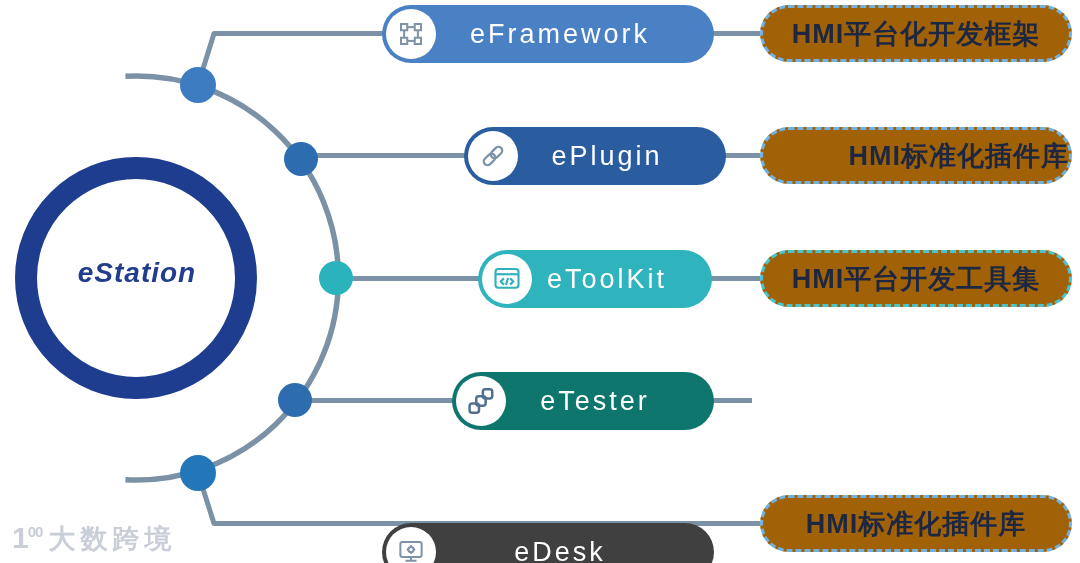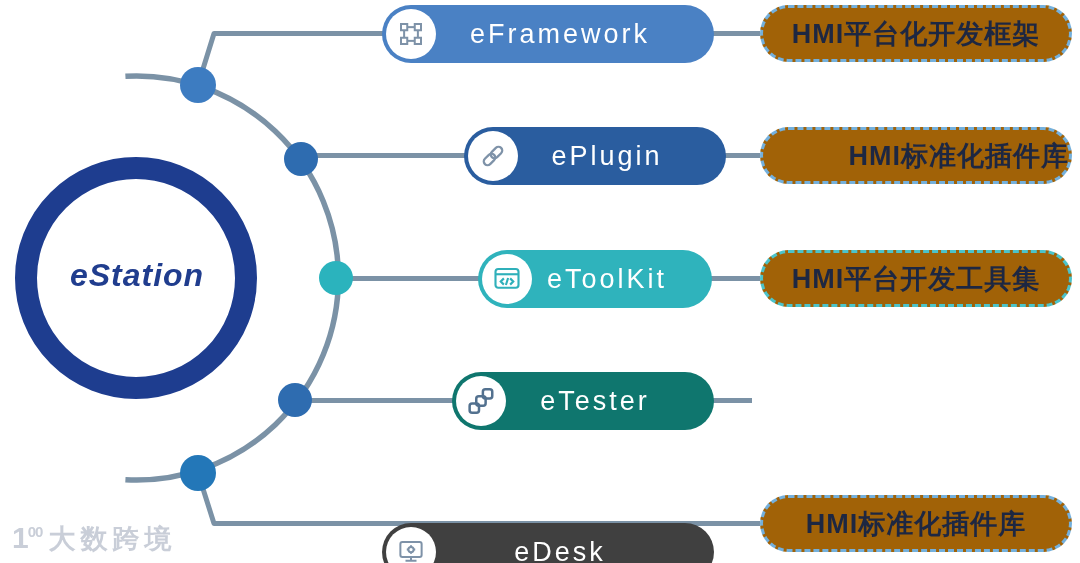--- a/index.html
+++ b/index.html
@@ -5,21 +5,21 @@
   html,body{margin:0;padding:0;background:#ffffff;}
   .canvas{
     position:relative;width:1080px;height:563px;background:#ffffff;
     overflow:hidden;font-family:"Liberation Sans",sans-serif;
   }
   .wires{position:absolute;left:0;top:0;z-index:0;}
 
   
   .center-title{
     position:absolute;left:26px;top:257px;width:222px;text-align:center;
-    font-size:32px;font-weight:bold;font-style:italic;color:#203d8e;
+    font-size:28px;font-weight:bold;font-style:italic;color:#203d8e;
     letter-spacing:1px;z-index:2;
   }
 
   
   .pill{
     position:absolute;height:58px;border-radius:29px;display:flex;
     align-items:center;z-index:2;box-sizing:border-box;padding-left:4px;
   }
   .pill .icon-circle{
     width:50px;height:50px;border-radius:50%;background:#ffffff;

